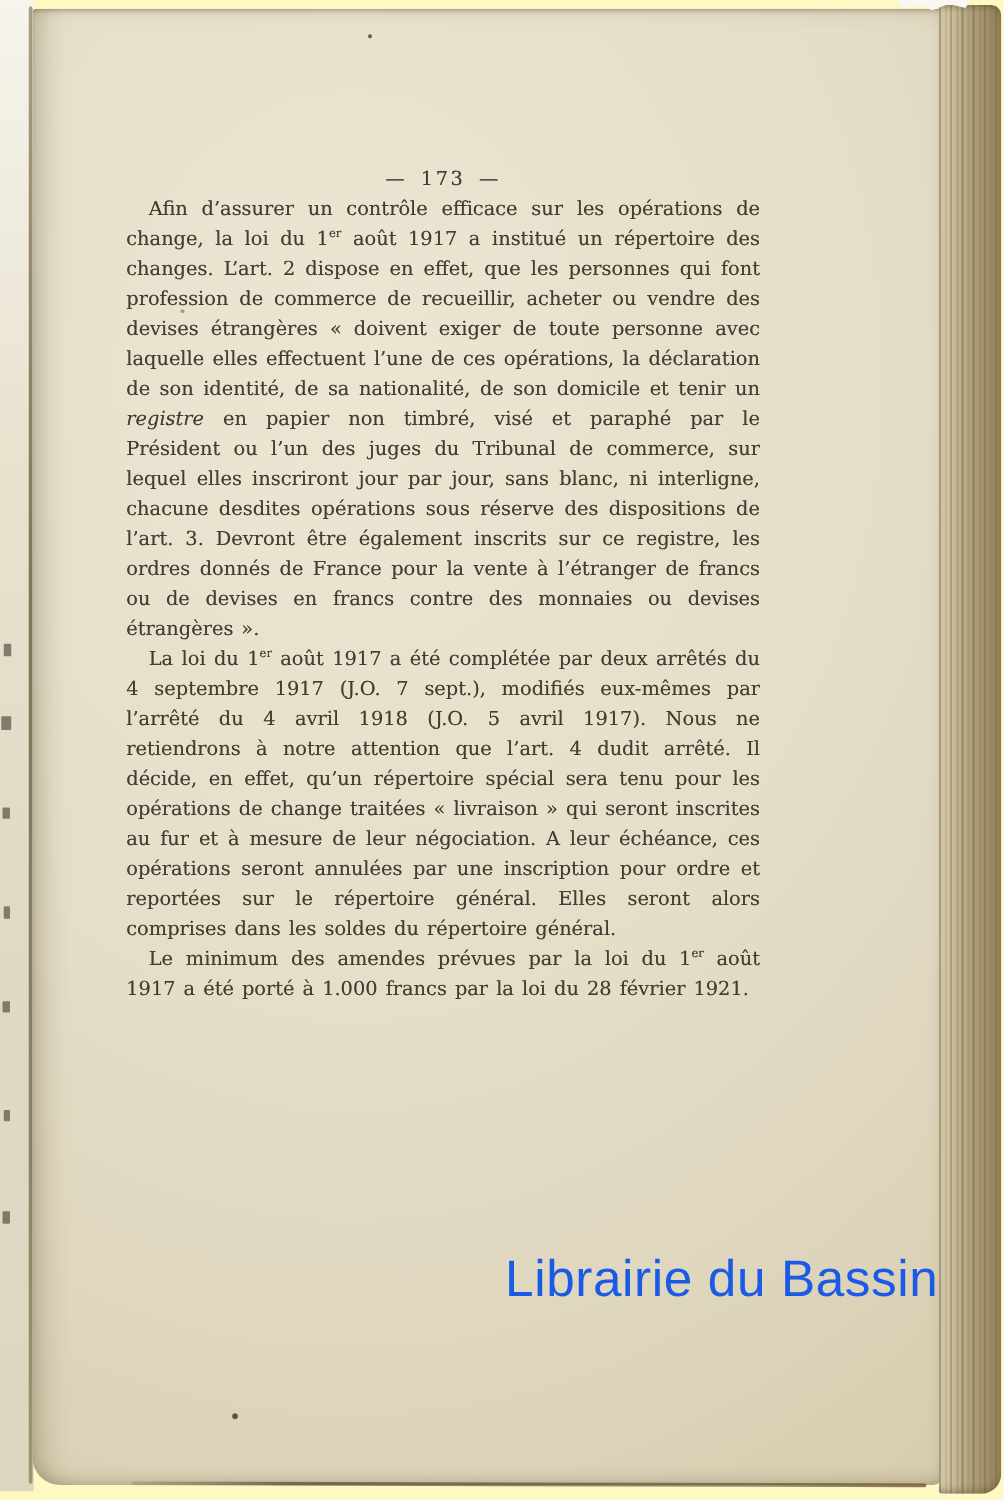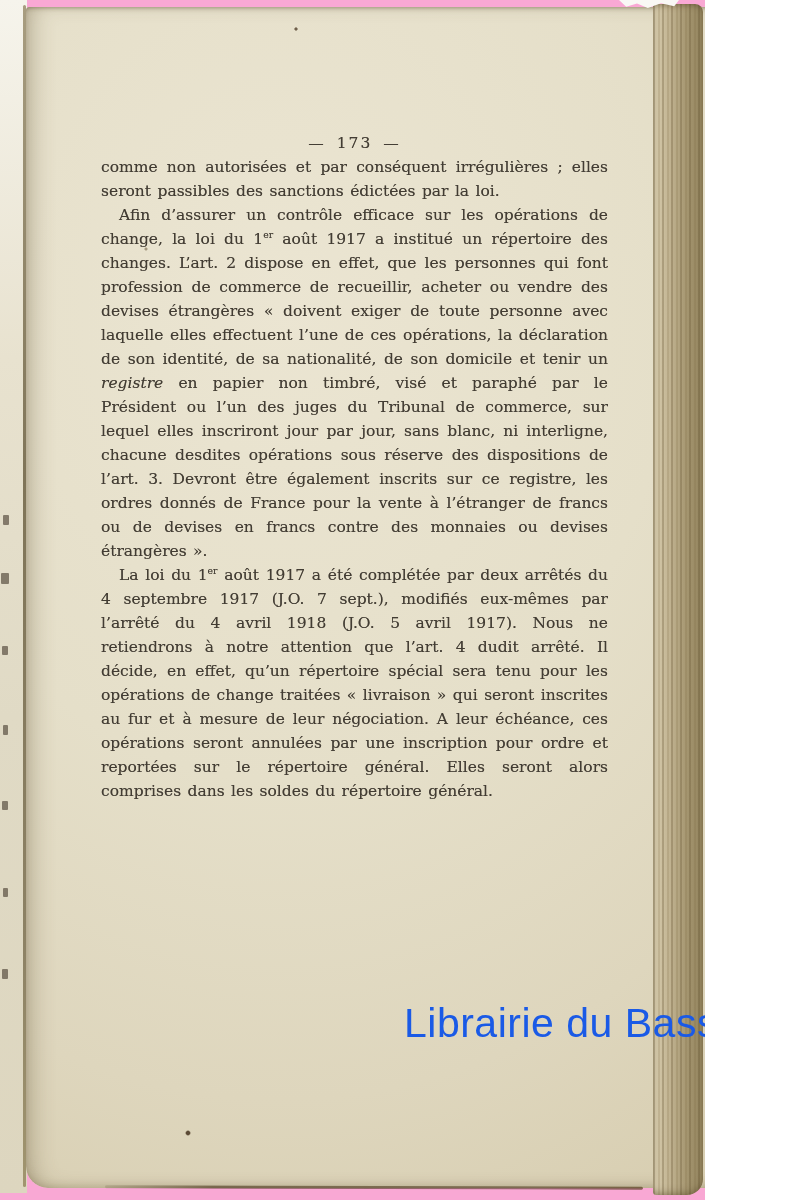--- a/index.html
+++ b/index.html
@@ -1,18 +1,18 @@
 <!DOCTYPE html>
 <html><head>
 <meta charset="utf-8">
 <style>
   html,body{margin:0;padding:0;background:#ffffff;}
   .scene{
-    position:relative;width:705px;height:1200px;overflow:hidden;
-    background:#f9a8d4;
+    position:relative;width:803px;height:1200px;overflow:hidden;
+    background:#fef9c3;
     font-family:"DejaVu Serif", serif;
   }
   
   .facing-page-strip{
     position:absolute;left:0;top:0;width:27px;height:1193px;
     background:linear-gradient(180deg,#f6f4ec 0%,#e8e2cf 30%,#e0dac5 60%,#ddd6bf 100%);
   }
   .gutter-line{
     position:absolute;right:1px;top:5px;bottom:6px;width:3px;
     background:linear-gradient(180deg,#a89d80,#7f7458 40%,#8d8265 80%,#a1956f);
@@ -108,20 +108,20 @@
 
   <div class="book-page"></div>
 
   <div class="page-stack"></div>
   <div class="torn-corner"></div>
   <div class="bottom-edge-line"></div>
 
   <div class="text-block" style="color: rgb(66, 60, 51);">
     <p class="page-number">— 173 —</p>
 
-  <p><span>comme non autorisées et par conséquent irrégulières ; elles seront passibles des sanctions édictées par la loi.</span></p>
       <p class="indent"><span>Afin d’assurer un contrôle efficace sur les opérations de change, la loi du 1</span><sup>er</sup><span> août 1917 a institué un répertoire des changes. L’art. 2 dispose en effet, que les personnes qui font profession de commerce de recueillir, acheter ou vendre des devises étrangères « doivent exiger de toute personne avec laquelle elles effectuent l’une de ces opérations, la déclaration de son identité, de sa nationalité, de son domicile et tenir un </span><span class="italic">registre</span><span> en papier non timbré, visé et paraphé par le Président ou l’un des juges du Tribunal de commerce, sur lequel elles inscriront jour par jour, sans blanc, ni interligne, chacune desdites opérations sous réserve des dispositions de l’art. 3. Devront être également inscrits sur ce registre, les ordres donnés de France pour la vente à l’étranger de francs ou de devises en francs contre des monnaies ou devises étrangères ».</span></p>
       <p class="indent"><span>La loi du 1</span><sup>er</sup><span> août 1917 a été complétée par deux arrêtés du 4 septembre 1917 (J.O. 7 sept.), modifiés eux-mêmes par l’arrêté du 4 avril 1918 (J.O. 5 avril 1917). Nous ne retiendrons à notre attention que l’art. 4 dudit arrêté. Il décide, en effet, qu’un répertoire spécial sera tenu pour les opérations de change traitées « livraison » qui seront inscrites au fur et à mesure de leur négociation. A leur échéance, ces opérations seront annulées par une inscription pour ordre et reportées sur le répertoire général. Elles seront alors comprises dans les soldes du répertoire général.</span></p>
+      <p class="indent"><span>Le minimum des amendes prévues par la loi du 1</span><sup>er</sup><span> août 1917 a été porté à 1.000 francs par la loi du 28 février 1921.</span></p>
     </div>
 
   <div class="watermark" style="color: rgb(26, 90, 230);">Librairie du Bassin</div>
 
 </div>
 
 </body></html>

